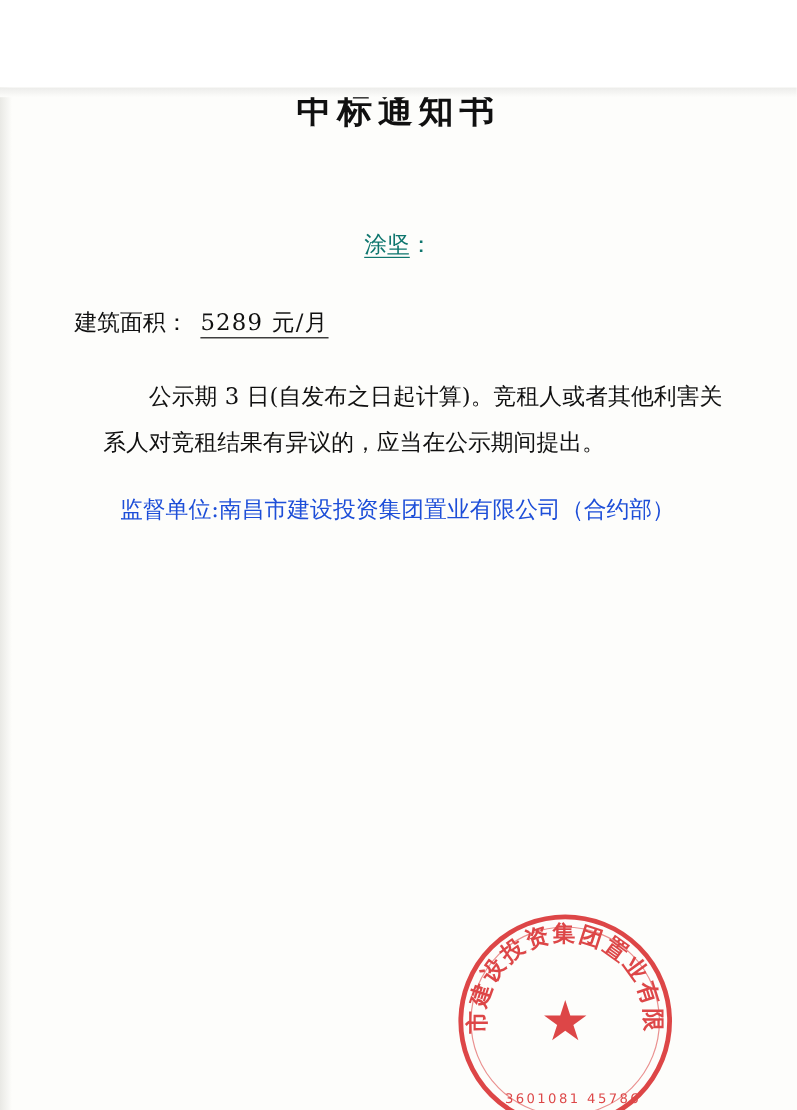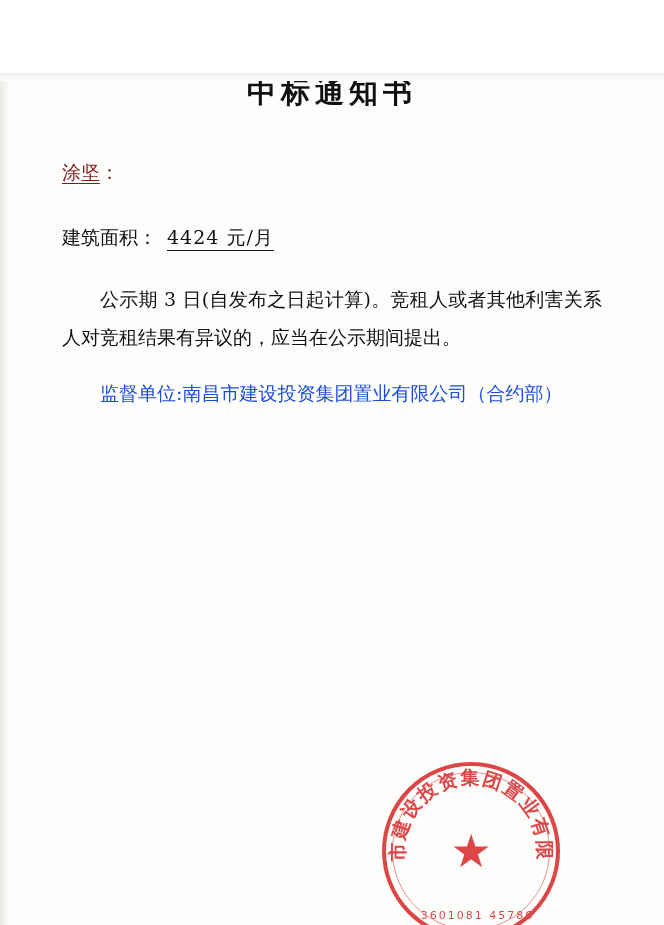--- a/index.html
+++ b/index.html
@@ -25,24 +25,25 @@
   .doc-title {
     text-align: center;
     font-size: 29px;
     font-weight: bold;
     letter-spacing: 5px;
     margin-top: 73px;
     margin-bottom: 0;
     color: #101010;
   }
   .recipient {
-    margin-top: 46px;
+    margin-top: 78px;
     font-size: 19px;
     line-height: 1.4;
-    color: #7f1d1d;
+    color: #0f766e;
+    text-align: center;
   }
   .recipient .name {
     text-decoration: underline;
     text-underline-offset: 4px;
   }
   .body-para {
     margin-top: 18px;
     font-size: 19px;
     line-height: 2.0;
     text-align: justify;
@@ -69,20 +70,21 @@
     letter-spacing: 1px;
   }
   .notice-para {
     margin-top: 26px;
     font-size: 19px;
     line-height: 2.0;
     text-align: justify;
     text-justify: inter-ideograph;
     text-indent: 38px;
     color: #101010;
+    margin-left: 24px;
   }
   .contact-line {
     margin-top: 14px;
     font-size: 19px;
     line-height: 1.9;
     text-indent: 38px;
     color: #1d4ed8;
   }
   .contact-line.second {
     margin-top: 2px;
@@ -187,21 +189,21 @@
   <div class="page-edge-top"></div>
 
   <h1 class="doc-title">中标通知书</h1>
 
   <div class="recipient">
     <span class="name">涂坚</span><span>：</span>
   </div>
 
 
   <div class="result-line">
-    <span>建筑面积：</span><span class="result-value">4424 元/月</span>
+    <span>建筑面积：</span><span class="result-value">5289 元/月</span>
   </div>
 
   <p class="notice-para">公示期 3 日(自发布之日起计算)。竞租人或者其他利害关系人对竞租结果有异议的，应当在公示期间提出。</p>
 
   <div class="contact-line">
     <span>监督单位:</span><span>南昌市建设投资集团置业有限公司（合约部）</span>
   </div>
 
 
 

